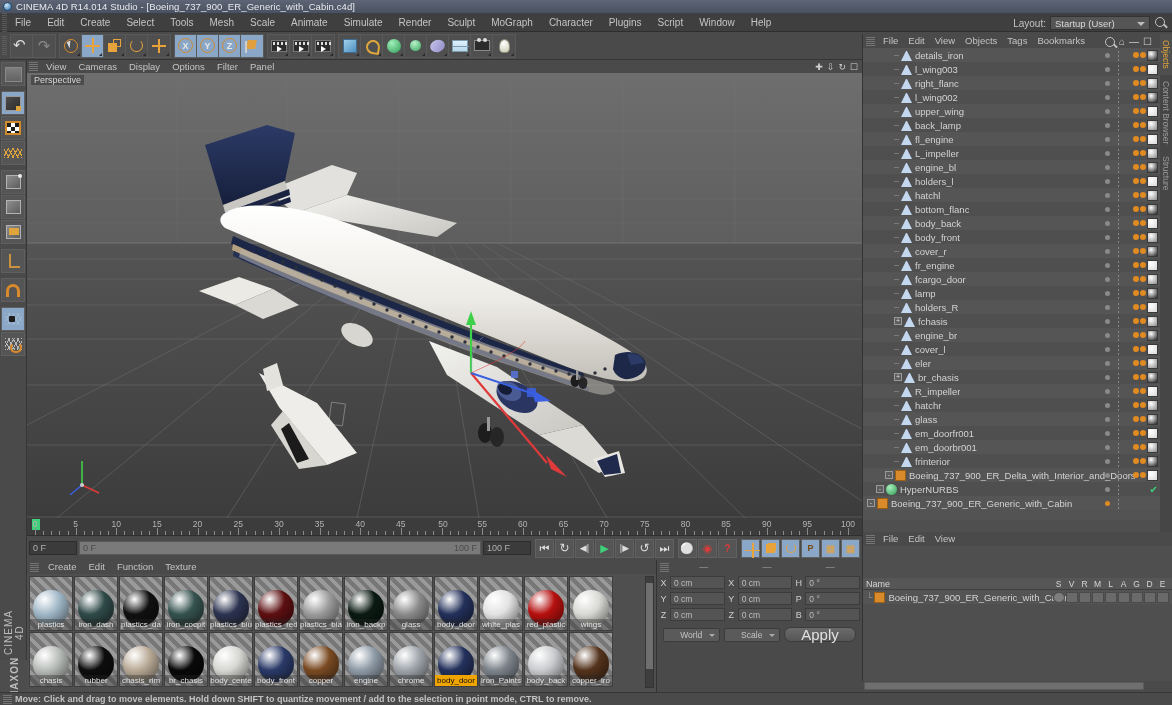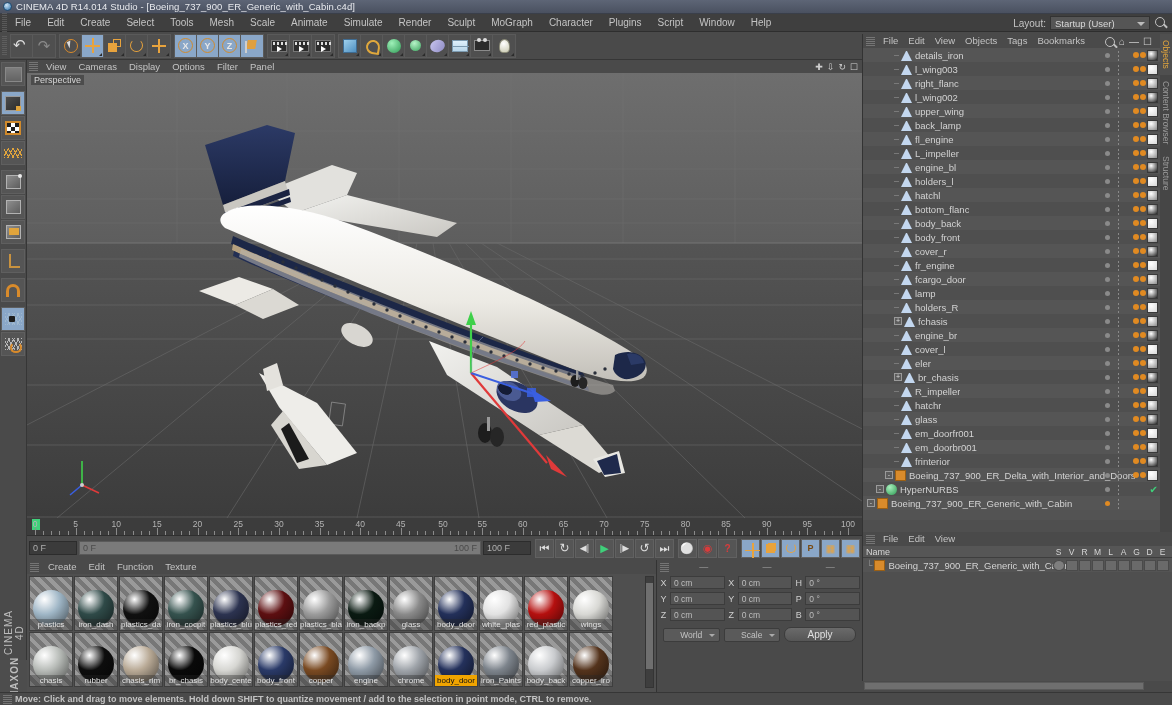--- a/index.html
+++ b/index.html
@@ -200,21 +200,21 @@
   .coordrows{padding:2px 2px 0 2px;}
   .crow{display:flex;align-items:center;gap:2px;margin-bottom:3px;}
   .clbl{width:9px;font-size:9px;color:#cfcfcf;text-align:center;}
   .cfield{flex:1;height:13px;background:#545454;border:1px solid #3c3c3c;font-size:8.5px;
     color:#bdbdbd;display:flex;align-items:center;padding-left:3px;position:relative;}
   .cbottom{display:flex;gap:4px;align-items:center;padding:3px 4px 0 4px;}
   .cdrop{flex:1;height:14px;background:#5a5a5a;border:1px solid #3c3c3c;
     font-size:8.5px;color:#c4c4c4;display:flex;align-items:center;justify-content:center;position:relative;border-radius:2px;}
   .cdrop:after{content:"";position:absolute;right:4px;top:5px;border-left:3px solid transparent;border-right:3px solid transparent;border-top:3px solid #aaa;}
   .cbtn{width:72px;height:15px;background:linear-gradient(#6a6a6a,#565656);border:1px solid #3c3c3c;border-radius:7px;
-    font-size:10px;color:#e0e0e0;display:flex;align-items:center;justify-content:center;}
+    font-size:15px;color:#e0e0e0;display:flex;align-items:center;justify-content:center;}
 
   
   .objwrap{position:absolute;left:862px;top:34px;width:310px;height:498px;background:#4f4f4f;border-left:1px solid #333;}
   .objmenu{height:14px;display:flex;align-items:center;background:#4a4a4a;position:relative;}
   .objmenu .drag{width:9px;height:9px;margin:0 3px;background:repeating-linear-gradient(#757575 0 1px,transparent 1px 2px);}
   .objmenu .mi{padding:0 5px;font-size:9.5px;color:#c4c4c4;line-height:14px;}
   .objmenu .right{position:absolute;right:20px;top:2px;display:flex;gap:4px;align-items:center;}
   .objlist{position:relative;height:472px;overflow:hidden;background:#535353;}
   .objrow{height:14px;display:flex;align-items:center;position:relative;font-size:9.5px;color:#d3d3d3;}
   .objrow:nth-child(odd){background:#555;}
@@ -241,21 +241,21 @@
     display:flex;flex-direction:column;}
   .sidetab{writing-mode:vertical-rl;font-size:8.5px;color:#9a9a9a;padding:6px 1px;text-align:center;}
   .sidetab.act{color:#e0a43c;background:#4f4f4f;}
 
   
   .attrwrap{position:absolute;left:862px;top:532px;width:310px;height:160px;background:#4f4f4f;border-left:1px solid #333;}
   .attrmenu{height:14px;display:flex;align-items:center;background:#4a4a4a;}
   .attrmenu .drag{width:9px;height:9px;margin:0 3px;background:repeating-linear-gradient(#757575 0 1px,transparent 1px 2px);}
   .attrmenu .mi{padding:0 5px;font-size:9.5px;color:#c4c4c4;line-height:14px;}
   .attrhdr{height:12px;display:flex;align-items:center;font-size:9px;color:#d6d6d6;
-    background:#565656;border-bottom:1px solid #3e3e3e;padding-left:3px;position:relative;}
+    background:#565656;border-bottom:1px solid #3e3e3e;padding-left:3px;position:relative;margin-top:32px;}
   .attrhdr .cols{position:absolute;right:3px;display:flex;gap:0;}
   .attrhdr .cols span{width:13px;text-align:center;font-size:8.5px;color:#d6d6d6;}
   .attrrow{height:14px;display:flex;align-items:center;font-size:9.5px;color:#d3d3d3;padding-left:3px;position:relative;background:#545454;}
   .attrrow .tree{color:#8f8f8f;margin-right:2px;font-size:9px;}
   .attrrow .icns{position:absolute;right:3px;display:flex;gap:1px;align-items:center;}
   .attrrow .icns i{width:12px;height:11px;display:block;background:#6a6a6a;border:1px solid #4a4a4a;}
 
   
   .statusbar{position:absolute;left:0;bottom:0;width:1172px;height:13px;background:#4a4a4a;
     display:flex;align-items:center;border-top:1px solid #363636;}

